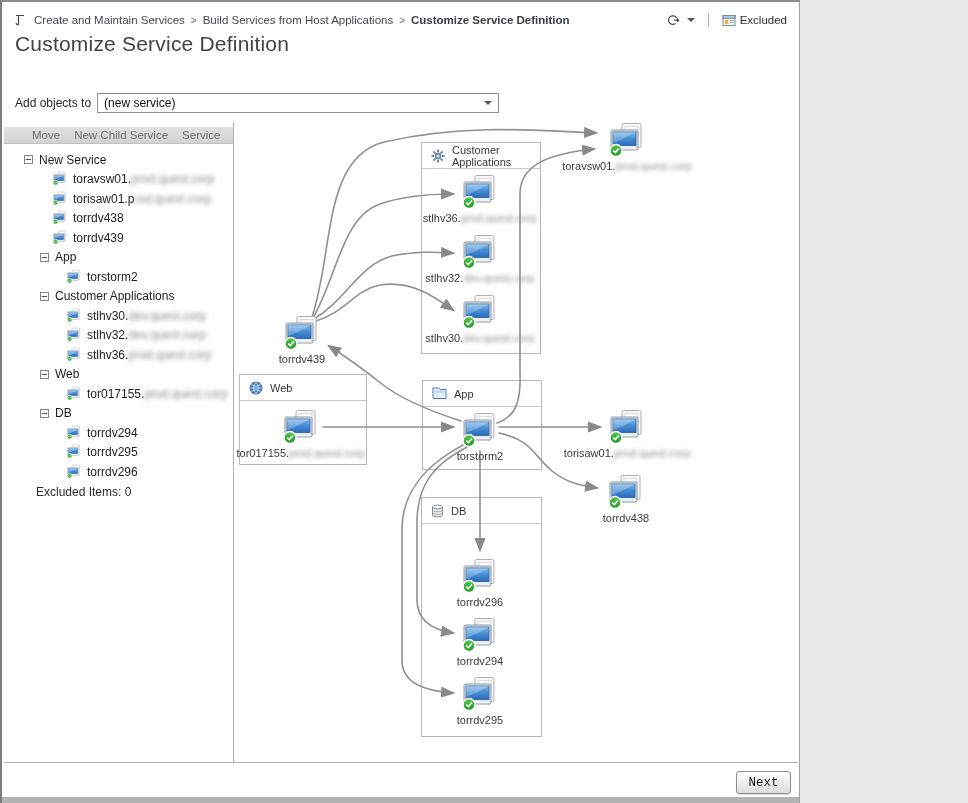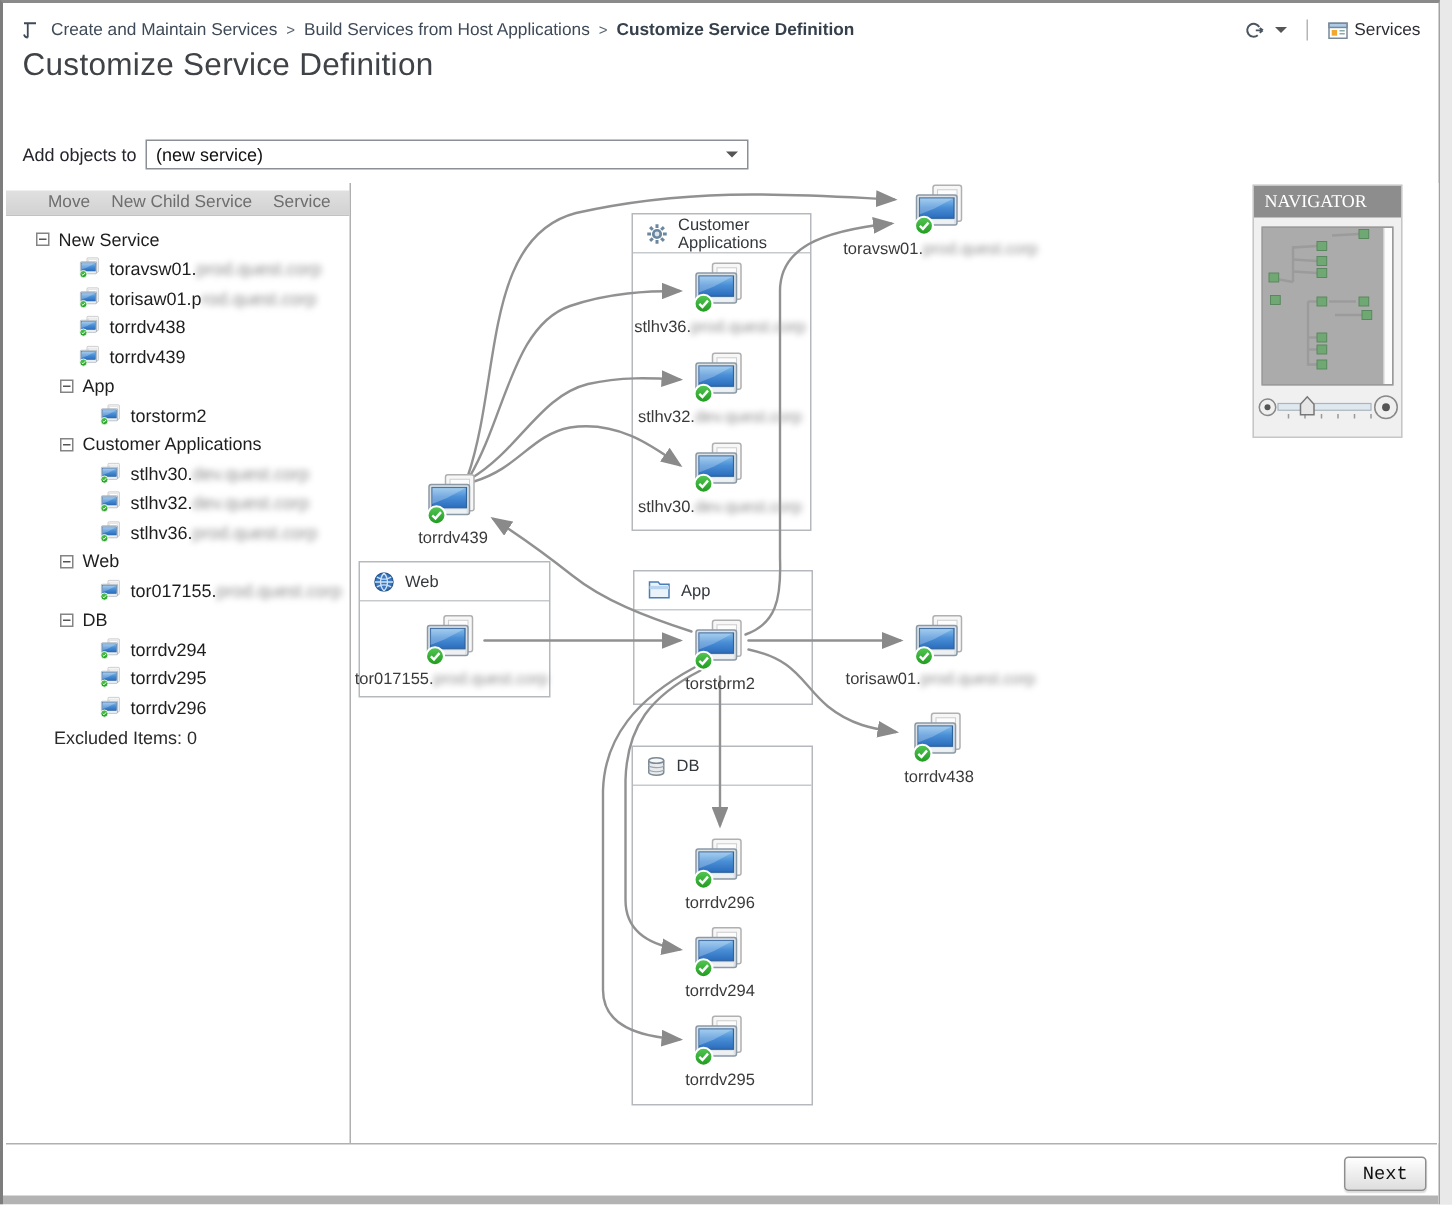--- a/index.html
+++ b/index.html
@@ -1,19 +1,19 @@
 <!DOCTYPE html>
 <html><head>
 <meta charset="utf-8">
 <style>
   * { margin:0; padding:0; box-sizing:border-box; }
   html,body { background:#e9e9e9; }
   body { font-family:"Liberation Sans", sans-serif; }
   #screen{
-    position:relative; width:960px; height:803px; background:#ffffff;
+    position:relative; width:800px; height:803px; background:#ffffff;
     border-left:2px solid #7d7d7d; border-top:2px solid #8a8a8a;
     border-right:1px solid #a2a2a2; overflow:hidden;
   }
   
   .topbar{ position:absolute; left:12px; right:12px; top:8px; height:20px;
     display:flex; align-items:center; font-size:11.5px; color:#3e4a57; }
   .crumbs{ display:flex; align-items:center; gap:6px; }
   .crumb{ cursor:pointer; white-space:nowrap; }
   .crumb.current{ font-weight:bold; color:#36404b; }
   .crumb-sep{ color:#5a6672; font-size:10px; }
@@ -113,21 +113,21 @@
       <span class="vsep"></span>
       <span class="hcontrol">
         <span style="display:inline-flex;">
           <svg width="14" height="13" viewBox="0 0 14 13">
               <rect x="1" y="1.5" width="12" height="10" fill="#fff" stroke="#7a8a9a"></rect>
               <rect x="1" y="1.5" width="12" height="2.8" fill="#aecbe8" stroke="#7a8a9a"></rect>
               <rect x="2.8" y="6" width="3.6" height="3.8" fill="#f0a830"></rect>
               <path d="M8,6.5 L11.5,6.5 M8,8.5 L11.5,8.5" stroke="#8aa" stroke-width="1"></path>
             </svg>
         </span>
-        <span>Services</span>
+        <span>Excluded</span>
 
       </span>
     </div>
   </div>
 
   <div class="page-title">Customize Service Definition</div>
 
   <div class="addrow">
     <span>Add objects to</span>
     <div class="combo">

